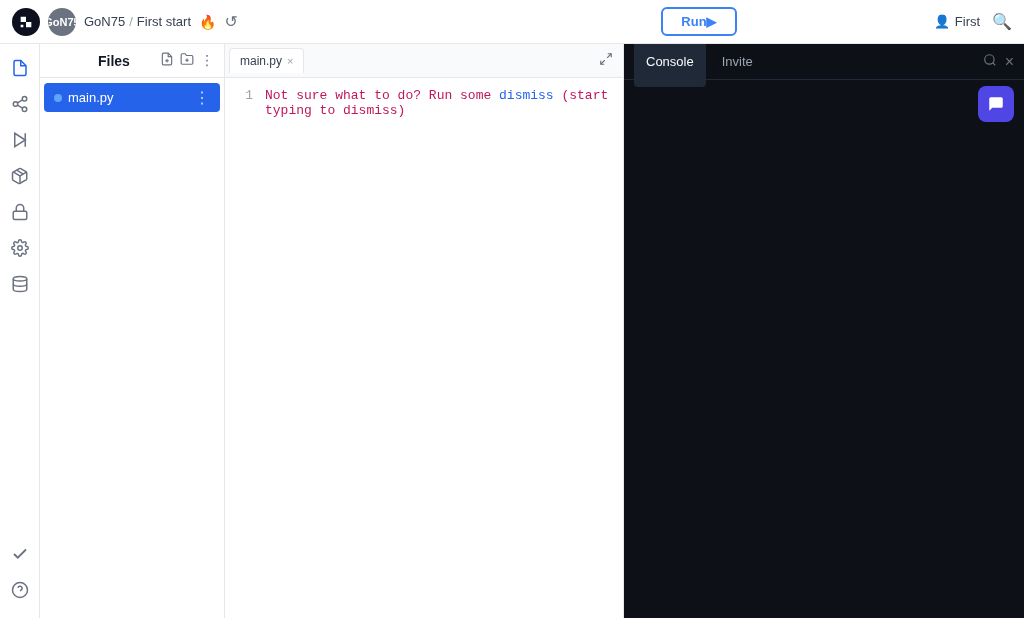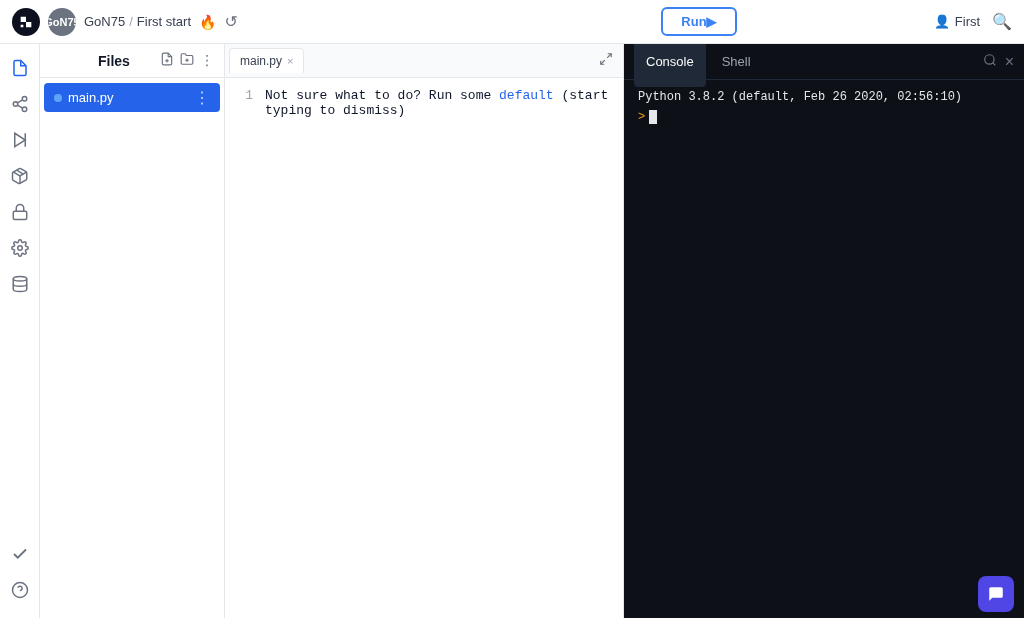--- a/index.html
+++ b/index.html
@@ -158,21 +158,21 @@
     .editor-line { display: flex; }
     .line-number {
       width: 40px;
       text-align: right;
       padding-right: 12px;
       color: #9ca3af;
       user-select: none;
       flex-shrink: 0;
     }
     .line-content { flex: 1; }
-    .hint-text { color: #0f172a; }
+    .hint-text { color: #be185d; }
     .hint-link { color: #2563eb; text-decoration: none; }
 
     
     .console-panel {
       width: 400px;
       background: #0d1117;
       display: flex;
       flex-direction: column;
       flex-shrink: 0;
     }
@@ -373,51 +373,44 @@
               <line x1="21" y1="3" x2="14" y2="10"></line>
               <line x1="3" y1="21" x2="10" y2="14"></line>
           </svg>
         </span>
       </div>
     </div>
     <div class="editor-content">
       <div class="editor-line">
         <span class="line-number">1</span>
         <span class="line-content">
-          <span class="hint-text">Not sure what to do? Run some </span><a class="hint-link" href="#">default</a><span class="hint-text"> (start typing to dismiss)</span>
+          <span class="hint-text">Not sure what to do? Run some </span><a class="hint-link" href="#">dismiss</a><span class="hint-text"> (start typing to dismiss)</span>
         </span>
       </div>
     </div>
   </div>
 
   <div class="console-panel">
     <div class="console-tabs">
       <div class="console-tab active">
         <span>Console</span>
       </div>
       <div class="console-tab">
-        <span>Shell</span>
+        <span>Invite</span>
       </div>
       <div class="console-tab-actions">
         <span>
           <svg width="14" height="14" viewBox="0 0 24 24" fill="none" stroke="#6b7280" stroke-width="2">
             <circle cx="11" cy="11" r="8"></circle>
               <line x1="21" y1="21" x2="16.65" y2="16.65"></line>
           </svg>
         </span>
         <span style="color:#6b7280; font-size:16px;">×</span>
       </div>
     </div>
-    <div class="console-content">
-      <div class="console-python-ver">Python 3.8.2 (default, Feb 26 2020, 02:56:10)</div>
-      <div class="console-prompt">
-        <span class="prompt-arrow">&gt;</span>
-        <span class="prompt-cursor"></span>
-      </div>
-    </div>
     <div class="console-footer">
       <div class="chat-btn">
         <svg width="18" height="18" viewBox="0 0 24 24" fill="white">
           <path d="M21 15a2 2 0 01-2 2H7l-4 4V5a2 2 0 012-2h14a2 2 0 012 2z"></path>
         </svg>
       </div>
     </div>
   </div>
 
 </div>

